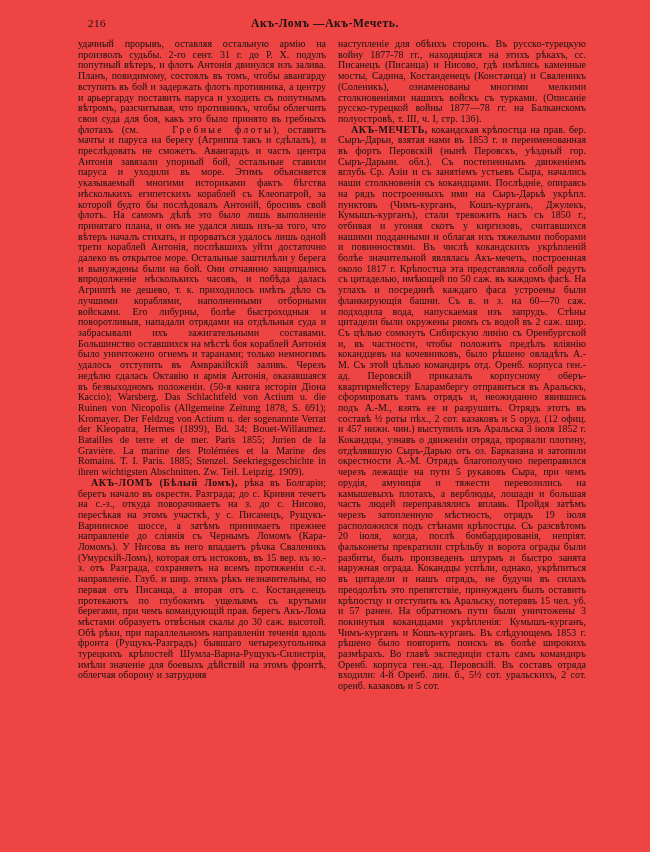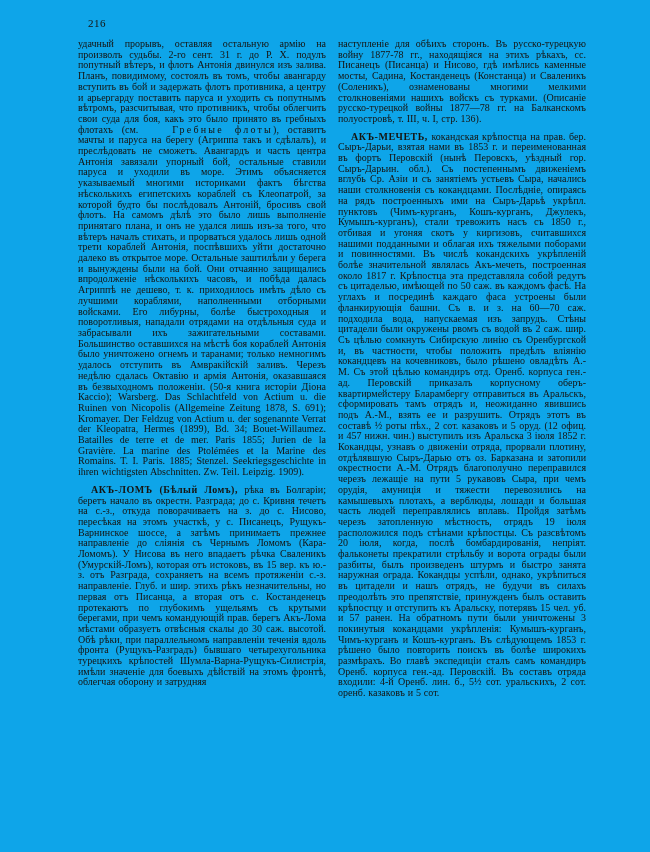--- a/index.html
+++ b/index.html
@@ -4,21 +4,21 @@
 <style>
   html, body { margin: 0; padding: 0; }
   body {
     width: 650px; height: 852px;
     background: #e9e8e4;
     font-family: "Liberation Serif", "DejaVu Serif", serif;
   }
   .page {
     position: relative;
     width: 650px; height: 852px;
-    background: #0ea5e9;
+    background: #ef4444;
     color: #16130f;
     overflow: hidden;
   }
   .header-row {
     position: absolute;
     top: 17px; left: 0; width: 650px; height: 16px;
   }
   .page-number {
     position: absolute;
     left: 88px; top: 0;
@@ -42,31 +42,32 @@
   }
   .col { width: 248px; }
   .para {
     margin: 0;
     font-size: 10px;
     line-height: 10.7px;
     text-align: justify;
     word-spacing: 0.4px;
   }
   .para.indent { text-indent: 13px; }
-  .para.entry { margin-top: 7px; }
+  .para.entry { }
   .run-b { font-weight: bold; letter-spacing: 0.5px; }
   .run-i { }
   .run-sp { letter-spacing: 2.2px; margin-left: 25px; }
 </style>
 </head>
 <body>
 
 <div class="page">
   <div class="header-row">
     <span class="page-number">216</span>
+    <span class="running-head">Акъ-Ломъ —Акъ-Мечеть.</span>
   </div>
 
   <div class="columns">
     <div class="col">
         <p class="para"><span>удачный прорывъ, оставляя остальную армію на произволъ судьбы. 2-го сент. 31 г. до Р. Х. подулъ попутный вѣтеръ, и флотъ Антонія двинулся изъ залива. Планъ, повидимому, состоялъ въ томъ, чтобы авангарду вступить въ бой и задержать флотъ противника, а центру и арьергарду поставить паруса и уходить съ попутнымъ вѣтромъ, разсчитывая, что противникъ, чтобы облегчить свои суда для боя, какъ это было принято въ гребныхъ флотахъ (см. </span><span class="run-sp">Гребные флоты</span><span>), оставитъ мачты и паруса на берегу (Агриппа такъ и сдѣлалъ), и преслѣдовать не сможетъ. Авангардъ и часть центра Антонія завязали упорный бой, остальные ставили паруса и уходили въ море. Этимъ объясняется указываемый многими историками фактъ бѣгства нѣсколькихъ египетскихъ кораблей съ Клеопатрой, за которой будто бы послѣдовалъ Антоній, бросивъ свой флотъ. На самомъ дѣлѣ это было лишь выполненіе принятаго плана, и онъ не удался лишь изъ-за того, что вѣтеръ началъ стихать, и прорваться удалось лишь одной трети кораблей Антонія, поспѣвшихъ уйти достаточно далеко въ открытое море. Остальные заштилѣли у берега и вынуждены были на бой. Они отчаянно защищались впродолженіе нѣсколькихъ часовъ, и побѣда далась Агриппѣ не дешево, т. к. приходилось имѣть дѣло съ лучшими кораблями, наполненными отборными войсками. Его либурны, болѣе быстроходныя и поворотливыя, нападали отрядами на отдѣльныя суда и забрасывали ихъ зажигательными составами. Большинство оставшихся на мѣстѣ боя кораблей Антонія было уничтожено огнемъ и таранами; только немногимъ удалось отступить въ Амвракійскій заливъ. Черезъ недѣлю сдалась Октавію и армія Антонія, оказавшаяся въ безвыходномъ положеніи. (50-я книга исторіи Діона Кассіо); </span><span class="run-i">Warsberg</span><span>. Das Schlachtfeld von Actium u. die Ruinen von Nicopolis (Allgemeine Zeitung 1878, S. 691); </span><span class="run-i">Kromayer</span><span>. Der Feldzug von Actium u. der sogenannte Verrat der Kleopatra, Hermes (1899), Bd. 34; </span><span class="run-i">Bouet-Willaumez</span><span>. Batailles de terre et de mer. Paris 1855; </span><span class="run-i">Jurien de la Gravière</span><span>. La marine des Ptolémées et la Marine des Romains. T. I. Paris. 1885; </span><span class="run-i">Stenzel</span><span>. Seekriegsgeschichte in ihren wichtigsten Abschnitten. Zw. Teil. Leipzig. 1909).</span></p>
         <p class="para indent entry"><span class="run-b">АКЪ-ЛОМЪ (Бѣлый Ломъ),</span><span> рѣка въ Болгаріи; беретъ начало въ окрестн. Разграда; до с. Кривня течетъ на с.-з., откуда поворачиваетъ на з. до с. Нисово, пересѣкая на этомъ участкѣ, у с. Писанецъ, Рущукъ-Варнинское шоссе, а затѣмъ принимаетъ прежнее направленіе до сліянія съ Чернымъ Ломомъ (Кара-Ломомъ). У Нисова въ него впадаетъ рѣчка Сваленикъ (Умурскій-Ломъ), которая отъ истоковъ, въ 15 вер. къ ю.-з. отъ Разграда, сохраняетъ на всемъ протяженіи с.-з. направленіе. Глуб. и шир. этихъ рѣкъ незначительны, но первая отъ Писанца, а вторая отъ с. Костанденецъ протекаютъ по глубокимъ ущельямъ съ крутыми берегами, при чемъ командующій прав. берегъ Акъ-Лома мѣстами образуетъ отвѣсныя скалы до 30 саж. высотой. Обѣ рѣки, при параллельномъ направленіи теченія вдоль фронта (Рущукъ-Разградъ) бывшаго четырехугольника турецкихъ крѣпостей Шумла-Варна-Рущукъ-Силистрія, имѣли значеніе для боевыхъ дѣйствій на этомъ фронтѣ, облегчая оборону и затрудняя</span></p>
       </div>
     <div class="col">
         <p class="para"><span>наступленіе для обѣихъ сторонъ. Въ русско-турецкую войну 1877-78 гг., находящіяся на этихъ рѣкахъ, сс. Писанецъ (Писанца) и Нисово, гдѣ имѣлись каменные мосты, Садина, Костанденецъ (Констанца) и Сваленикъ (Соленикъ), ознаменованы многими мелкими столкновеніями нашихъ войскъ съ турками. (Описаніе русско-турецкой войны 1877—78 гг. на Балканскомъ полуостровѣ, т. III, ч. I, стр. 136).</span></p>
         <p class="para indent entry"><span class="run-b">АКЪ-МЕЧЕТЬ,</span><span> кокандская крѣпостца на прав. бер. Сыръ-Дарьи, взятая нами въ 1853 г. и переименованная въ фортъ Перовскій (нынѣ Перовскъ, уѣздный гор. Сыръ-Дарьин. обл.). Съ постепеннымъ движеніемъ вглубь Ср. Азіи и съ занятіемъ устьевъ Сыра, начались наши столкновенія съ кокандцами. Послѣдніе, опираясь на рядъ построенныхъ ими на Сыръ-Дарьѣ укрѣпл. пунктовъ (Чимъ-курганъ, Кошъ-курганъ, Джулекъ, Кумышъ-курганъ), стали тревожить насъ съ 1850 г., отбивая и угоняя скотъ у киргизовъ, считавшихся нашими подданными и облагая ихъ тяжелыми поборами и повинностями. Въ числѣ кокандскихъ укрѣпленій болѣе значительной являлась Акъ-мечеть, построенная около 1817 г. Крѣпостца эта представляла собой редутъ съ цитаделью, имѣющей по 50 саж. въ каждомъ фасѣ. На углахъ и посрединѣ каждаго фаса устроены были фланкирующія башни. Съ в. и з. на 60—70 саж. подходила вода, напускаемая изъ запрудъ. Стѣны цитадели были окружены рвомъ съ водой въ 2 саж. шир. Съ цѣлью сомкнуть Сибирскую линію съ Оренбургской и, въ частности, чтобы положить предѣлъ вліянію кокандцевъ на кочевниковъ, было рѣшено овладѣть А.-М. Съ этой цѣлью командиръ отд. Оренб. корпуса ген.-ад. Перовскій приказалъ корпусному оберъ-квартирмейстеру Бларамбергу отправиться въ Аральскъ, сформировать тамъ отрядъ и, неожиданно явившись подъ А.-М., взять ее и разрушить. Отрядъ этотъ въ составѣ ½ роты пѣх., 2 сот. казаковъ и 5 оруд. (12 офиц. и 457 нижн. чин.) выступилъ изъ Аральска 3 іюля 1852 г. Кокандцы, узнавъ о движеніи отряда, прорвали плотину, отдѣлявшую Сыръ-Дарью отъ оз. Барказана и затопили окрестности А.-М. Отрядъ благополучно переправился черезъ лежащіе на пути 5 рукавовъ Сыра, при чемъ орудія, амуниція и тяжести перевозились на камышевыхъ плотахъ, а верблюды, лошади и большая часть людей переправлялись вплавь. Пройдя затѣмъ черезъ затопленную мѣстность, отрядъ 19 іюля расположился подъ стѣнами крѣпостцы. Съ разсвѣтомъ 20 іюля, когда, послѣ бомбардированія, непріят. фальконеты прекратили стрѣльбу и ворота ограды были разбиты, былъ произведенъ штурмъ и быстро занята наружная ограда. Кокандцы успѣли, однако, укрѣпиться въ цитадели и нашъ отрядъ, не будучи въ силахъ преодолѣть это препятствіе, принужденъ былъ оставить крѣпостцу и отступить къ Аральску, потерявъ 15 чел. уб. и 57 ранен. На обратномъ пути были уничтожены 3 покинутыя кокандцами укрѣпленія: Кумышъ-курганъ, Чимъ-курганъ и Кошъ-курганъ. Въ слѣдующемъ 1853 г. рѣшено было повторить поискъ въ болѣе широкихъ размѣрахъ. Во главѣ экспедиціи сталъ самъ командиръ Оренб. корпуса ген.-ад. Перовскій. Въ составъ отряда входили: 4-й Оренб. лин. б., 5½ сот. уральскихъ, 2 сот. оренб. казаковъ и 5 сот.</span></p>

